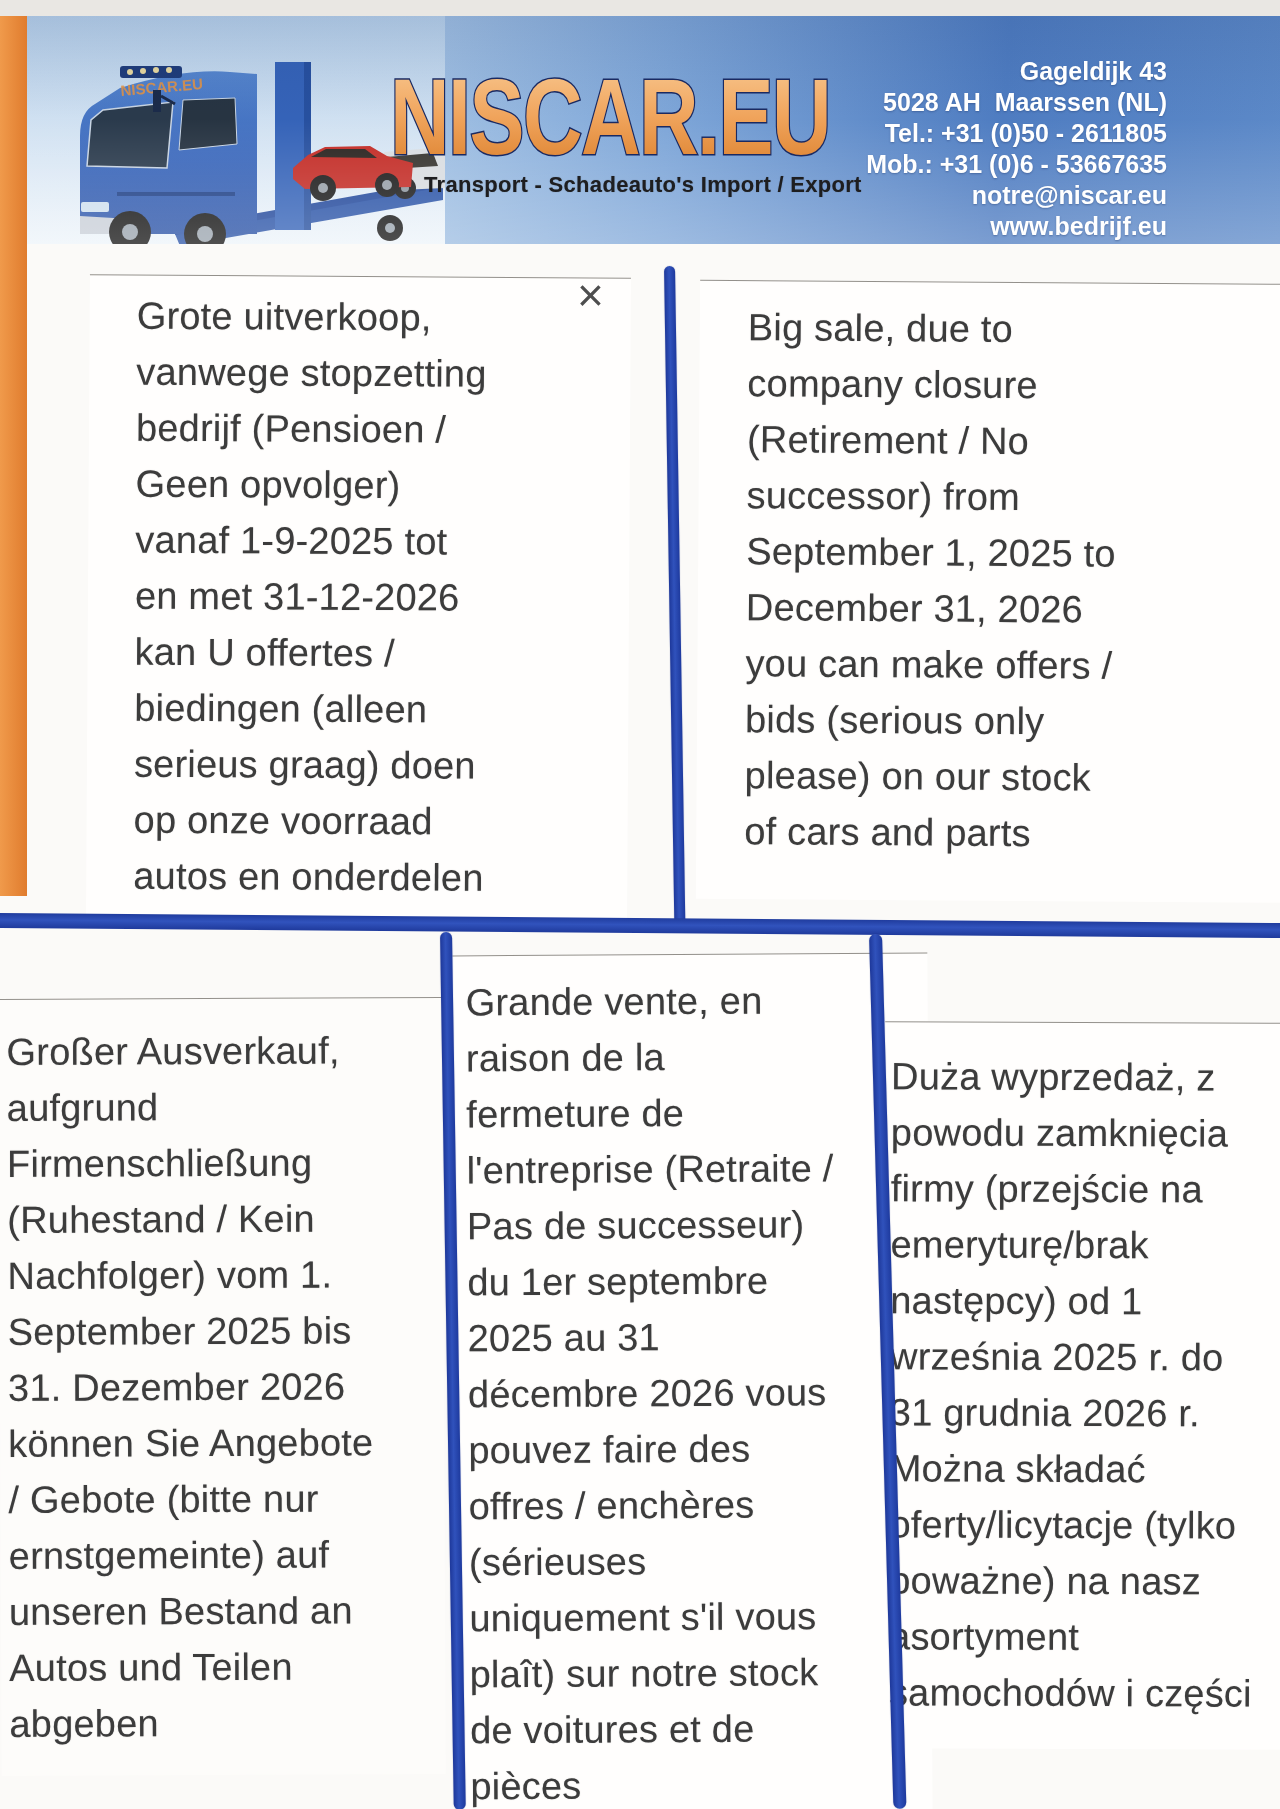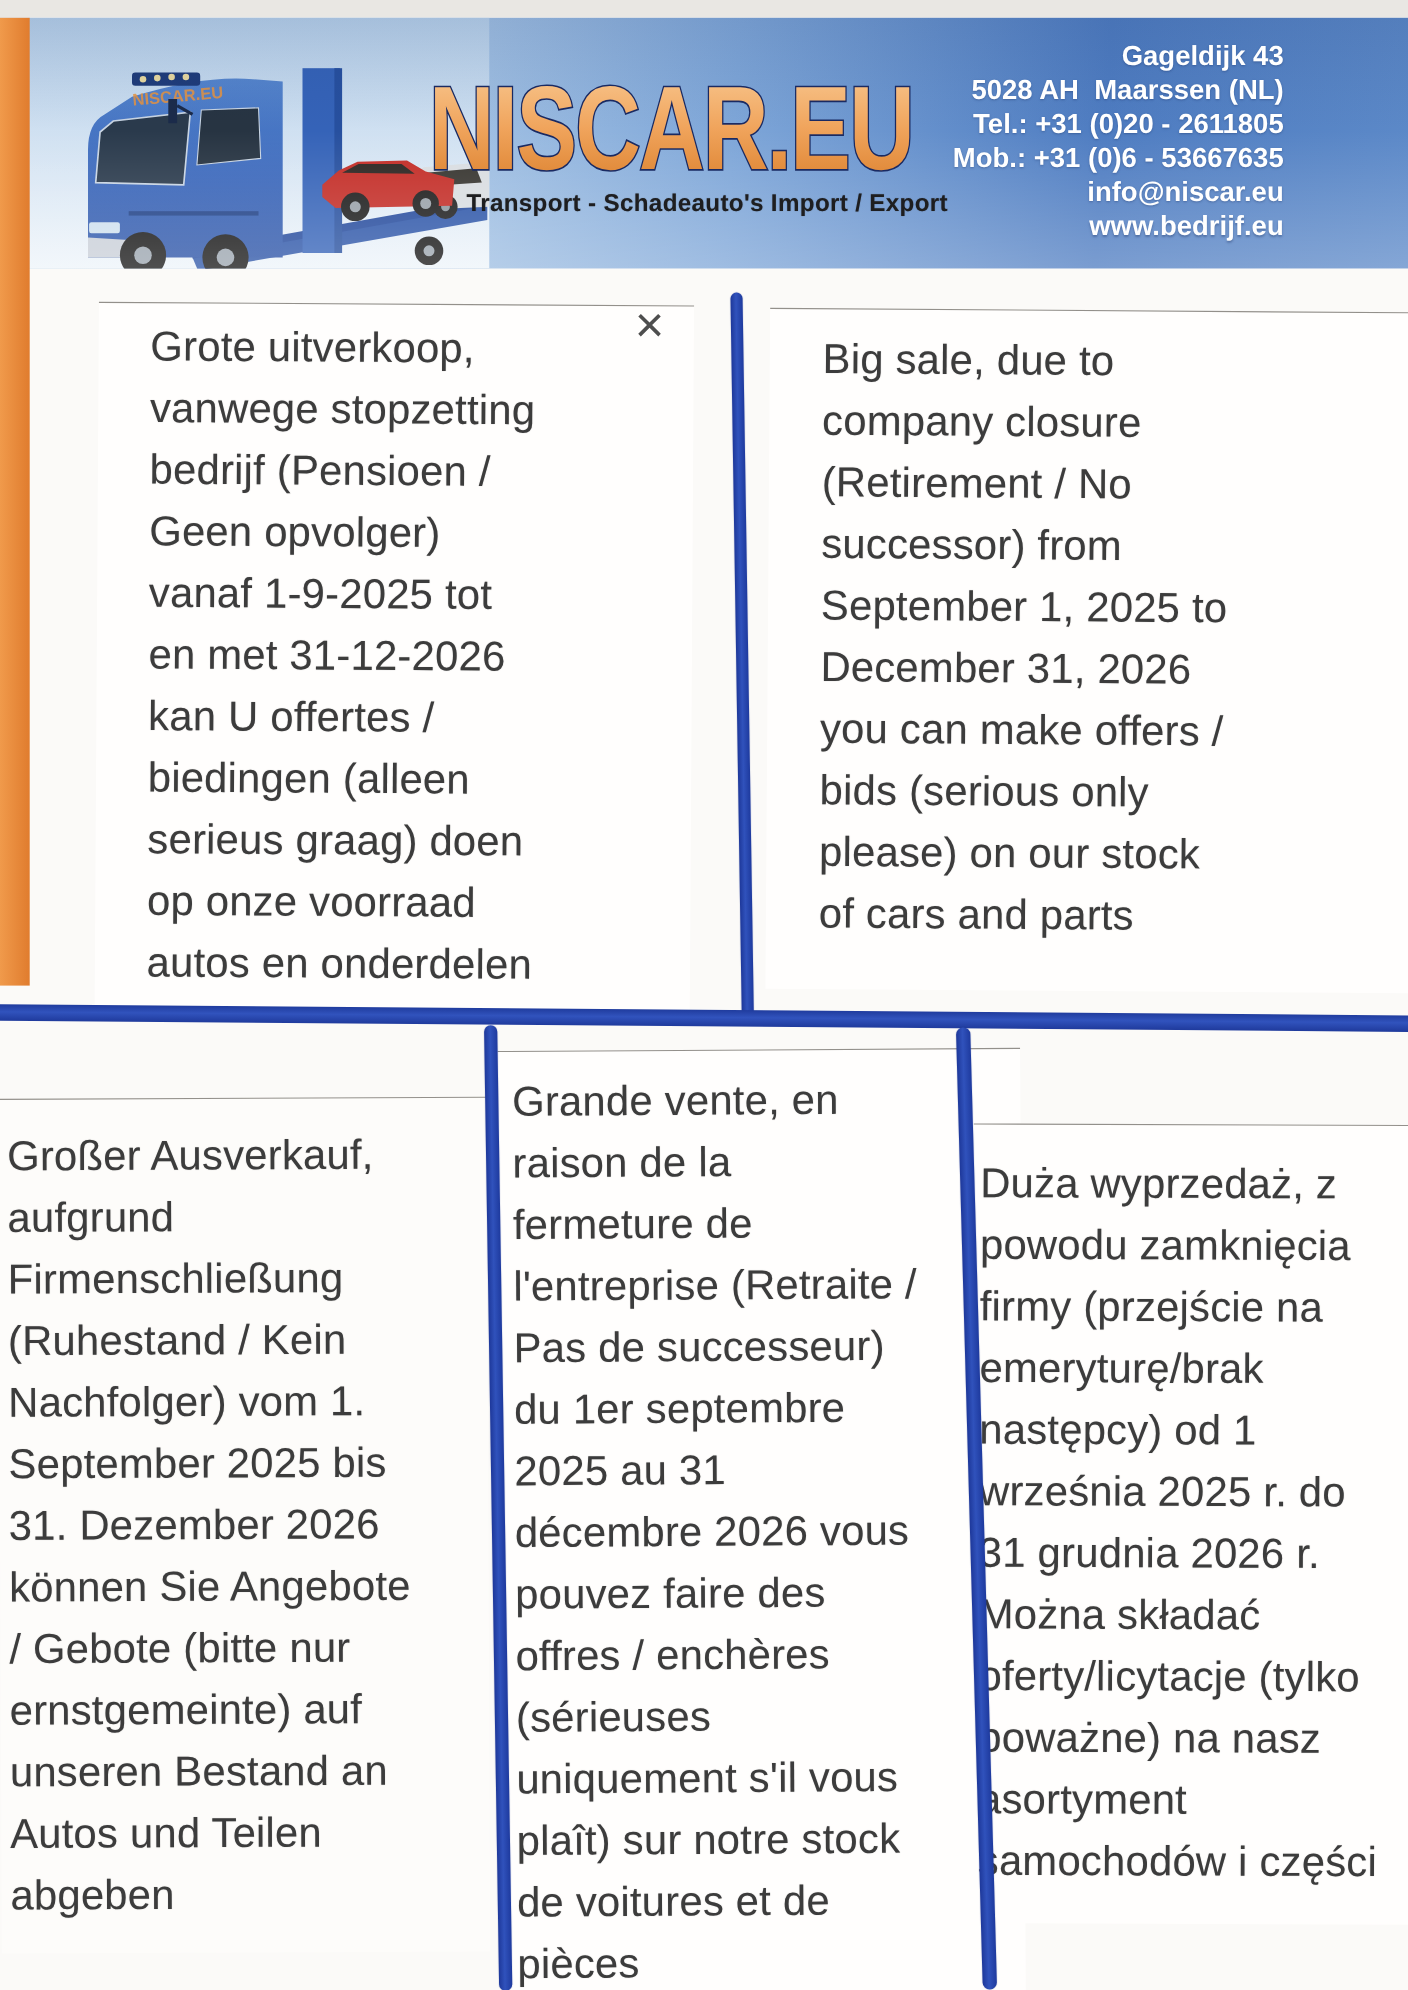--- a/index.html
+++ b/index.html
@@ -16,21 +16,21 @@
   .header:after{content:"";position:absolute;inset:0;
     background:linear-gradient(180deg,rgba(20,40,90,.10) 0%,rgba(255,255,255,0) 45%,rgba(255,255,255,.25) 100%);}
   .truck{position:absolute;left:25px;top:0;width:420px;height:228px;}
   .logo-wrap{position:absolute;left:388px;top:44px;width:450px;height:114px;z-index:3;}
   .tagline{
     position:absolute;left:424px;top:156px;z-index:3;
     font-size:22px;font-weight:bold;color:#1e1e20;letter-spacing:.3px;
     text-shadow:0 0 1px rgba(30,30,30,.4);
   }
   .contact{
-    position:absolute;right:113px;top:20px;z-index:3;text-align:right;
+    position:absolute;right:113px;top:40px;z-index:3;text-align:right;
     color:#ffffff;font-size:25px;line-height:31px;font-weight:bold;
     text-shadow:0 1px 2px rgba(20,40,90,.35);
   }
   .contact div{white-space:pre;}
   
   .orange-stripe{
     position:absolute;left:0;top:0;width:27px;height:880px;z-index:4;
     background:linear-gradient(to right,#f09a4b,#e07c2e);
   }
   
@@ -142,23 +142,23 @@
         </defs>
         <text x="2" y="94" font-family="Liberation Sans, DejaVu Sans, sans-serif" font-size="108" font-weight="bold" letter-spacing="-2" textLength="440" lengthAdjust="spacingAndGlyphs" fill="url(#lg)" stroke="#1a2a62" stroke-width="3" paint-order="stroke">NISCAR.EU</text>
       </svg>
     </div>
 
     <div class="tagline">Transport - Schadeauto's Import / Export</div>
 
     <div class="contact">
       <div>Gageldijk 43</div>
       <div>5028 AH  Maarssen (NL)</div>
-      <div>Tel.: +31 (0)20 - 2611805</div>
+      <div>Tel.: +31 (0)50 - 2611805</div>
       <div>Mob.: +31 (0)6 - 53667635</div>
-      <div>info@niscar.eu</div>
+      <div>notre@niscar.eu</div>
       <div>www.bedrijf.eu</div>
     </div>
   </div>
 
   <div class="orange-stripe"></div>
 
   <div class="note note-nl">
     <div class="note-text">Grote uitverkoop,
 vanwege stopzetting
 bedrijf (Pensioen /

